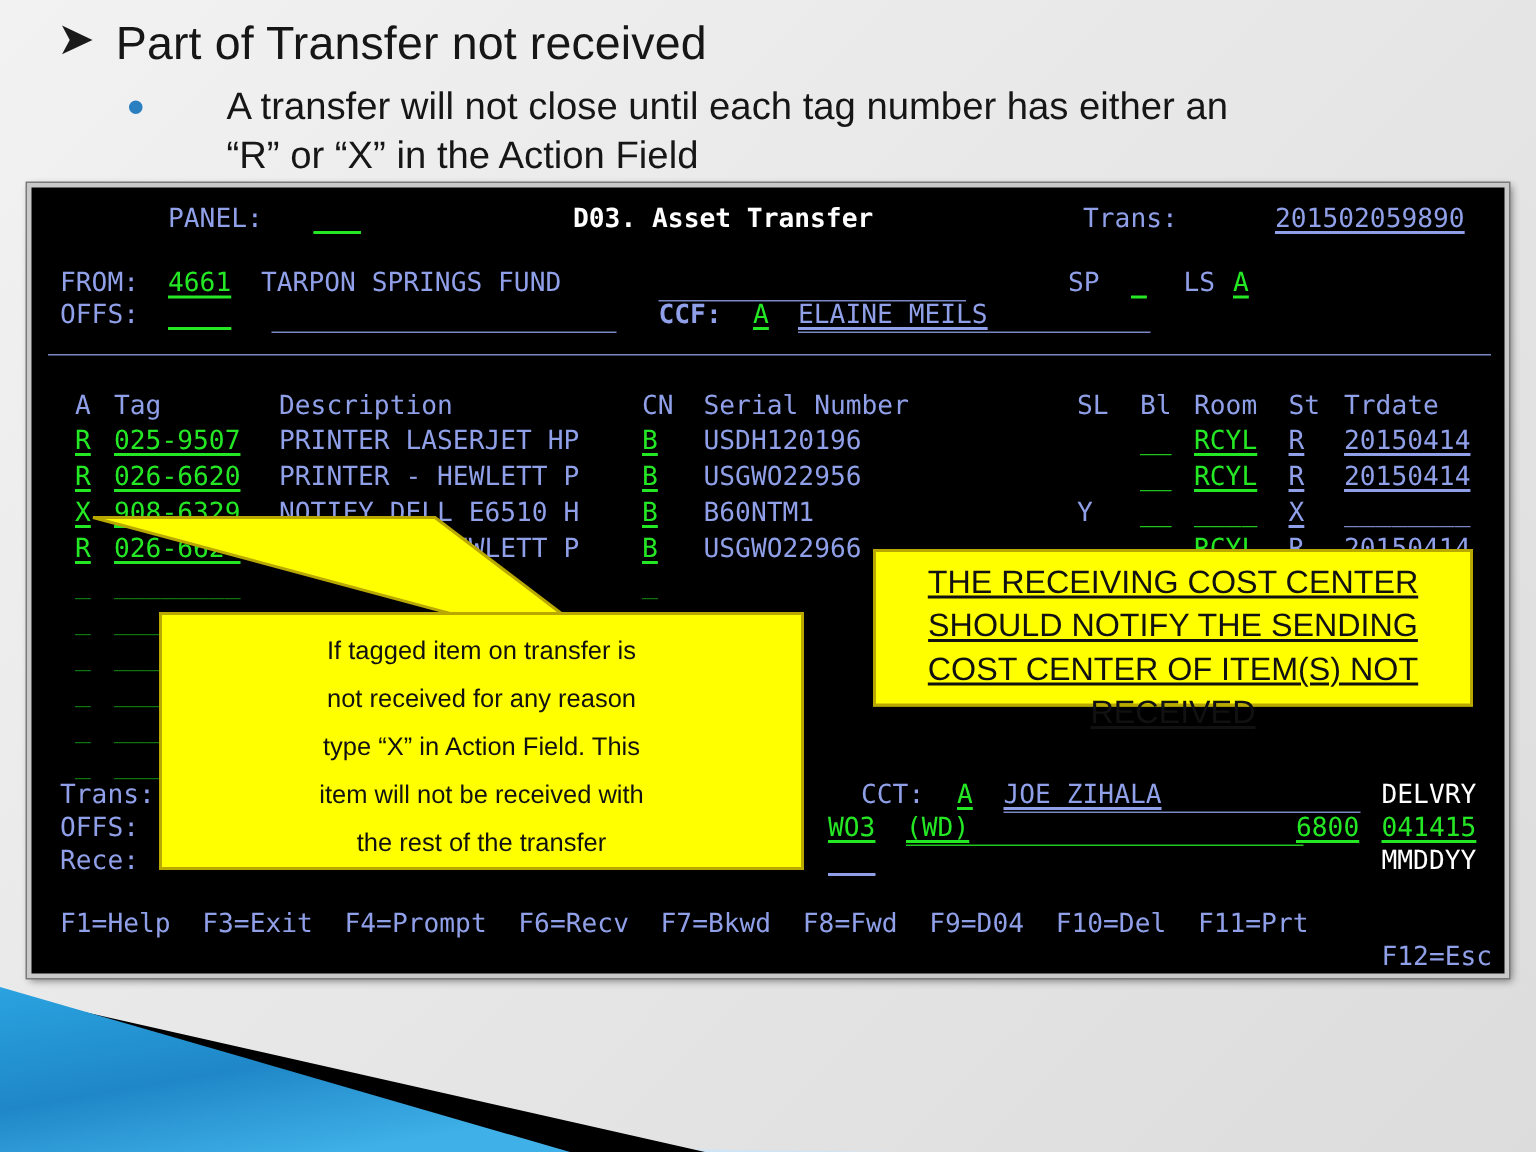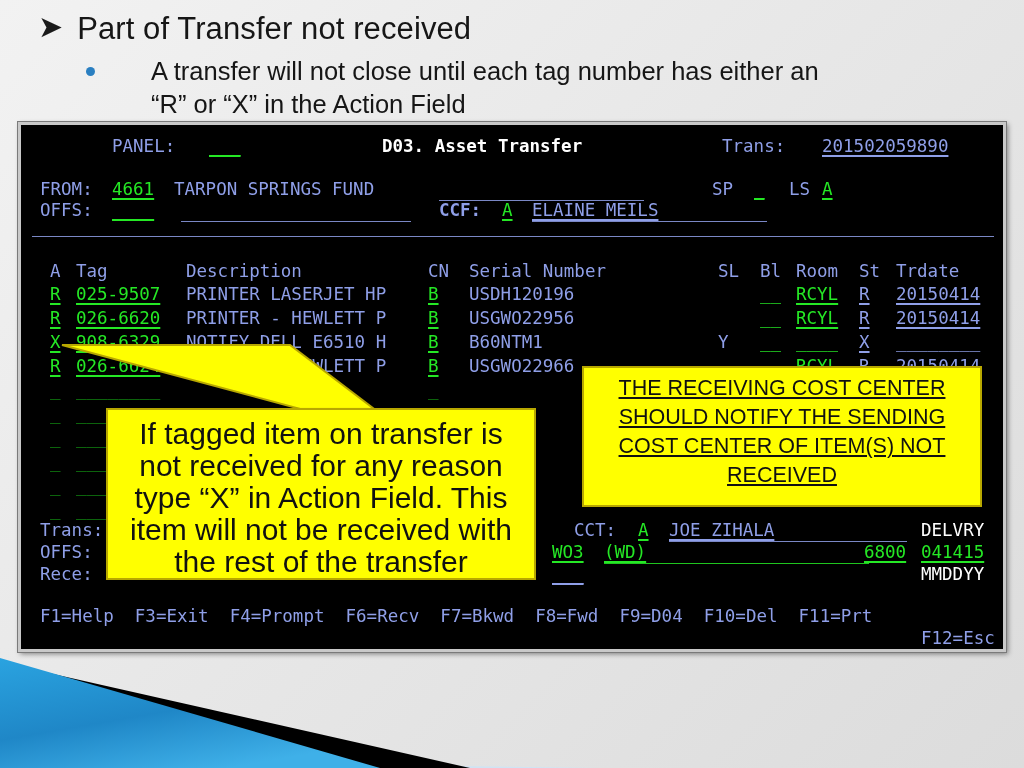--- a/index.html
+++ b/index.html
@@ -33,25 +33,25 @@
   .val{color:#25e825;}
   .val-u{color:#25e825;text-decoration:underline;text-decoration-thickness:1.5px;text-underline-offset:3px;}
   .wht{color:#ffffff;}
   .blank{color:#128a12;}
   .hr{position:absolute;height:1px;background:#8f9fe8;opacity:.85;}
 
   
   .callout{position:absolute;background:#ffff00;border:2px solid #b8a800;
            color:#111;text-align:center;box-sizing:border-box;
            box-shadow:1px 1px 2px rgba(0,0,0,.35);}
-  #callout-right{left:582px;top:366px;width:400px;height:141px;padding:6px 8px 0 8px;}
+  #callout-right{left:582px;top:366px;width:400px;height:105px;padding:6px 8px 0 8px;}
   #callout-right .ln{font-size:21.5px;line-height:29px;text-decoration:underline;
                      text-decoration-thickness:1.6px;text-underline-offset:2px;white-space:nowrap;}
   #callout-left{left:106px;top:408px;width:430px;height:172px;padding:8px 10px 0 10px;}
-  #callout-left .ln{font-size:30px;line-height:32px;white-space:nowrap;}
+  #callout-left .ln{font-size:17px;line-height:32px;white-space:nowrap;}
   #callout-arrow{position:absolute;left:60px;top:343px;width:340px;height:95px;}
 
   
   #deco{position:absolute;left:0;bottom:0;width:1024px;height:120px;}
 </style>
 </head>
 <body>
 
 <div id="slide-bullets">
   <div class="bullet-l1">
@@ -68,21 +68,21 @@
 </div>
 
 <div id="terminal-window">
   <div class="scr">
 
     <div class="line" style="left:16px;top:8px;">M583</div>
     <div class="line lbl" style="left:88px;top:8px;">PANEL:</div>
     <div class="line val-u" style="left:185px;top:8px;">___</div>
     <div class="line wht" style="left:358px;top:8px;font-weight:bold;">D03. Asset Transfer</div>
     <div class="line lbl" style="left:698px;top:8px;">Trans:</div>
-    <div class="line lbl-u" style="left:798px;top:8px;text-align:center;">201502059890</div>
+    <div class="line lbl-u" style="left:826px;top:8px;text-align:center;">201502059890</div>
 
     <div class="line lbl" style="left:16px;top:51px;">FROM:</div>
     <div class="line val-u" style="left:88px;top:51px;">4661</div>
     <div class="line lbl" style="left:150px;top:51px;">TARPON SPRINGS FUND</div>
     <div class="hr" style="left:415px;top:72px;width:205px;"></div>
     <div class="line lbl" style="left:688px;top:51px;">SP</div>
     <div class="line val-u" style="left:730px;top:51px;">_</div>
     <div class="line lbl" style="left:765px;top:51px;">LS</div>
     <div class="line val-u" style="left:798px;top:51px;">A</div>
 

